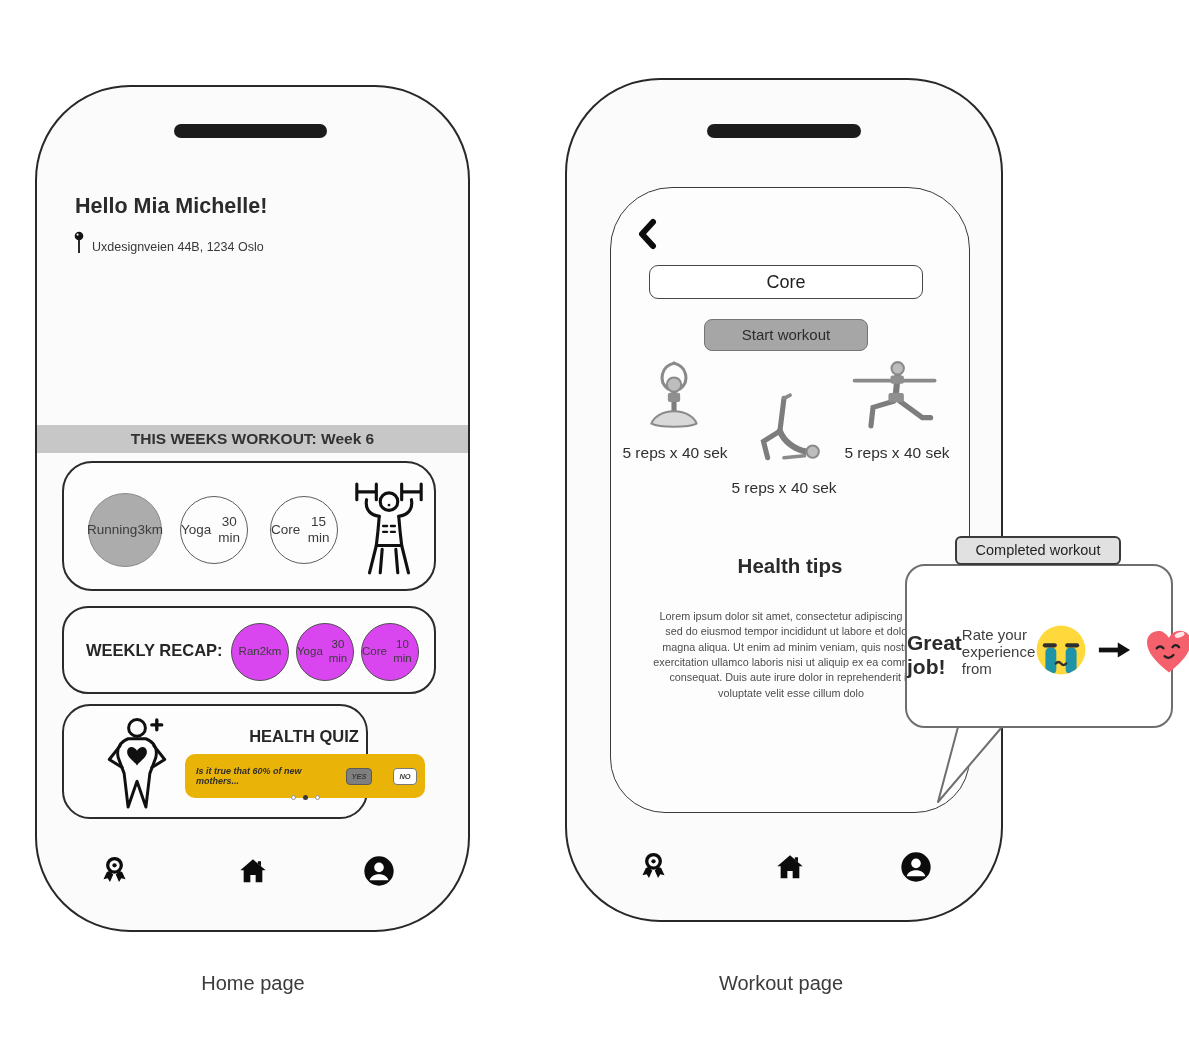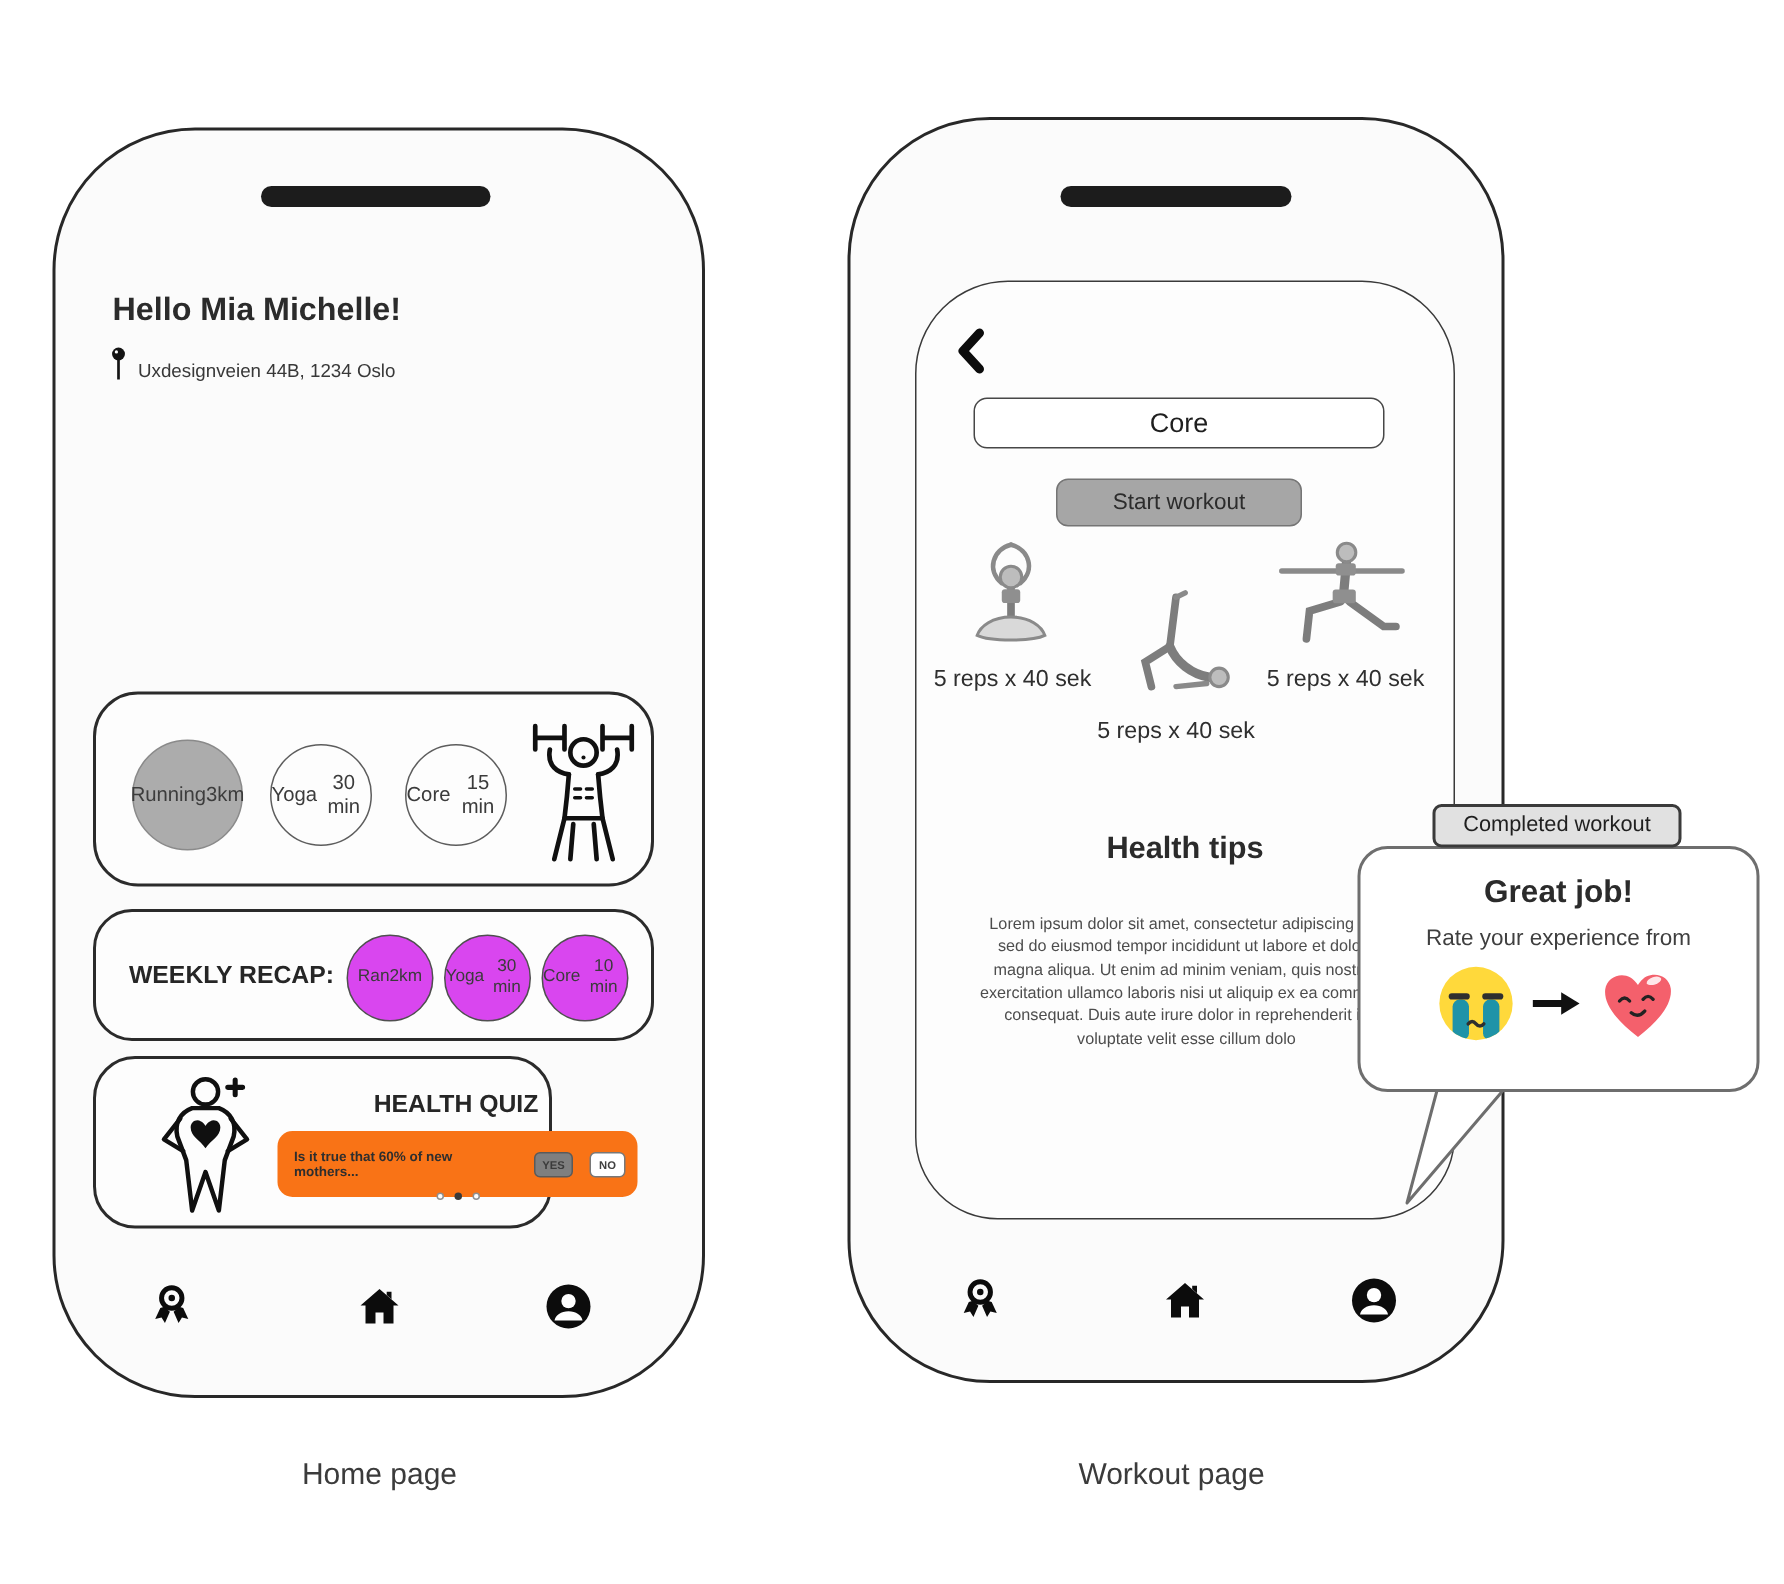--- a/index.html
+++ b/index.html
@@ -36,20 +36,21 @@
     <div class="abs" style="left:37px;top:144px;display:flex;align-items:flex-end;gap:7px;">
       <svg width="11" height="23" viewBox="0 0 11 23">
         <circle cx="5" cy="5" r="4.3" fill="#141414"></circle>
         <circle cx="3.6" cy="3.6" r="1.1" fill="#fff"></circle>
         <path d="M5 9 L5 22" stroke="#141414" stroke-width="1.8"></path>
       </svg>
       <span style="font-size:12.5px;color:#383838;padding-top:2px;">Uxdesignveien 44B, 1234 Oslo</span>
     </div>
 
 
+    <div class="banner" style="top:338px;height:28px;line-height:28px;font-size:15.5px;">THIS WEEKS WORKOUT: Week 6</div>
 
     <div class="card" style="left:25px;top:374px;width:374px;height:130px;">
       <div class="circle activefill" style="left:24px;top:30px;width:74px;height:74px;font-size:13.5px;">
         <span>Running</span>
         <span>3km</span>
       </div>
       <div class="circle outlined" style="left:116px;top:33px;width:68px;height:68px;font-size:13.5px;">
         <span>Yoga</span>
         <span>30 min</span>
       </div>
@@ -94,21 +95,21 @@
         <g fill="none" stroke="#101010" stroke-width="3" stroke-linecap="round" stroke-linejoin="round">
           <circle cx="33" cy="12" r="8.5"></circle>
           <path d="M53,4 V14 M48,9 H58" stroke-width="3.4"></path>
           <path d="M24,23 H42 C50,26 54,33 52,42 L46,58 L42,92 L33,66 L24,92 L20,58 L14,42 C12,33 16,26 24,23 Z"></path>
           <path d="M16,30 L5,44 L18,52"></path>
           <path d="M50,30 L61,44 L48,52"></path>
         </g>
         <path d="M33,50 C29,44 23,42 23,36 C23,32 27,30 30,32 C32,33 33,35 33,35 C33,35 34,33 36,32 C39,30 43,32 43,36 C43,42 37,44 33,50 Z" fill="#101010"></path>
       </svg>
       <div class="abs" style="left:120px;top:21px;width:240px;text-align:center;font-size:16.5px;font-weight:bold;color:#262626;">HEALTH QUIZ</div>
-      <div class="abs" style="left:121px;top:48px;width:240px;height:44px;background:#f97316;border-radius:10px;display:flex;align-items:center;padding:0 8px 0 11px;gap:11px;">
+      <div class="abs" style="left:121px;top:48px;width:240px;height:44px;background:#eab308;border-radius:10px;display:flex;align-items:center;padding:0 8px 0 11px;gap:21px;font-style:italic;">
         <span style="font-size:9px;font-weight:bold;color:#2e2e2e;flex:1;">Is it true that 60% of new mothers...</span>
         <span class="smallbtn" style="width:26px;background:#7f7f7f;border:1px solid #5a5a5a;color:#3b3b3b;">YES</span>
         <span class="smallbtn" style="width:24px;background:#fff;border:1px solid #787878;color:#3f3f3f;">NO</span>
       </div>
       <div class="abs" style="left:121px;top:89px;width:240px;display:flex;justify-content:center;gap:7px;">
         <span class="dot hollow"></span>
         <span class="dot filled"></span>
         <span class="dot hollow"></span>
       </div>
     </div>
@@ -227,21 +228,21 @@
             <path d="M12 14.4 C8.2 14.4 5.5 16.4 5 19 L19 19 C18.5 16.4 15.8 14.4 12 14.4 Z"></path>
           </g>
         </svg>
       </div>
     </div>
   </div>
 
   <svg class="abs" style="left:932px;top:726px;z-index:8;" width="80" height="80" viewBox="0 0 80 80">
     <path d="M70,1 L6,76 L26,1" fill="#ffffff" stroke="#6e6e6e" stroke-width="2" stroke-linejoin="round"></path>
   </svg>
-  <div class="abs" style="left:905px;top:564px;width:268px;height:164px;background:#ffffff;border:2px solid #6e6e6e;border-radius:20px;z-index:9;display:flex;flex-direction:column;align-items:center;">
+  <div class="abs" style="left:905px;top:564px;width:268px;height:164px;background:#ffffff;border:2px solid #6e6e6e;border-radius:20px;z-index:9;display:flex;flex-direction:row;align-items:center;">
     <div style="margin-top:17px;font-size:21px;font-weight:bold;color:#2b2b2b;">Great job!</div>
     <div style="margin-top:10px;font-size:15px;color:#3f3f3f;">Rate your experience from</div>
     <div style="margin-top:7px;display:flex;align-items:center;gap:10px;">
       <svg width="52" height="52" viewBox="0 0 100 100">
         <defs>
             <clipPath id="faceclip">
               <circle cx="50" cy="50" r="47"></circle>
             </clipPath>
           </defs>
         <circle cx="50" cy="50" r="47" fill="#FFD93B"></circle>

